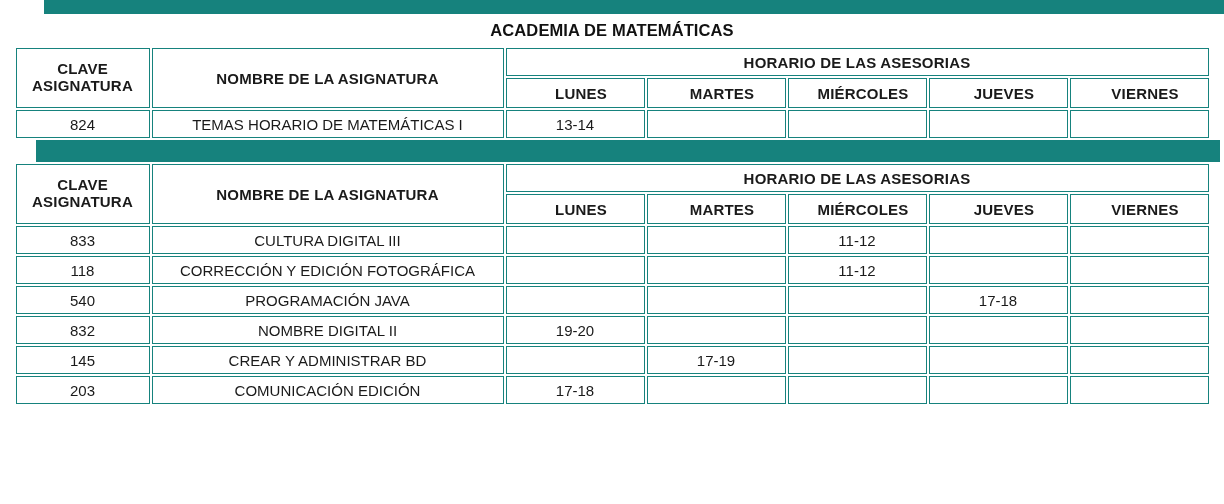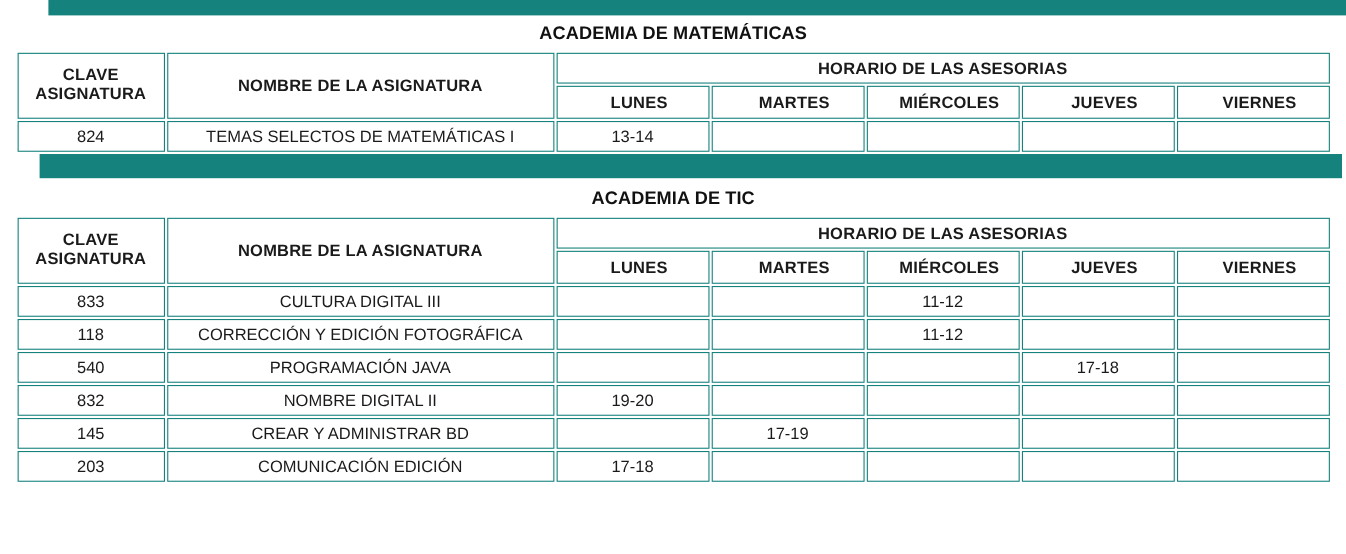--- a/index.html
+++ b/index.html
@@ -141,35 +141,34 @@
           <th class="hdr day">LUNES</th>
           <th class="hdr day">MARTES</th>
           <th class="hdr day">MIÉRCOLES</th>
           <th class="hdr day">JUEVES</th>
           <th class="hdr day">VIERNES</th>
         </tr>
       </thead>
       <tbody>
         <tr>
           <td class="clave-cell">824</td>
-          <td class="nombre-cell">TEMAS SELECTOS DE MATEMÁTICAS I</td>
+          <td class="nombre-cell">TEMAS HORARIO DE MATEMÁTICAS I</td>
           <td class="day-cell">13-14</td>
           <td class="day-cell"></td>
           <td class="day-cell"></td>
           <td class="day-cell"></td>
           <td class="day-cell"></td>
         </tr>
       </tbody>
     </table>
   </div>
 
   <div class="teal-bar mid-bar"></div>
 
   <div class="section">
-    <div class="section-title sec2-title">ACADEMIA DE TIC</div>
 
     <table class="sched">
       <colgroup>
         <col class="c-clave">
           <col class="c-nombre">
         <col class="c-day">
           <col class="c-day">
           <col class="c-day">
           <col class="c-day">
           <col class="c-day">

